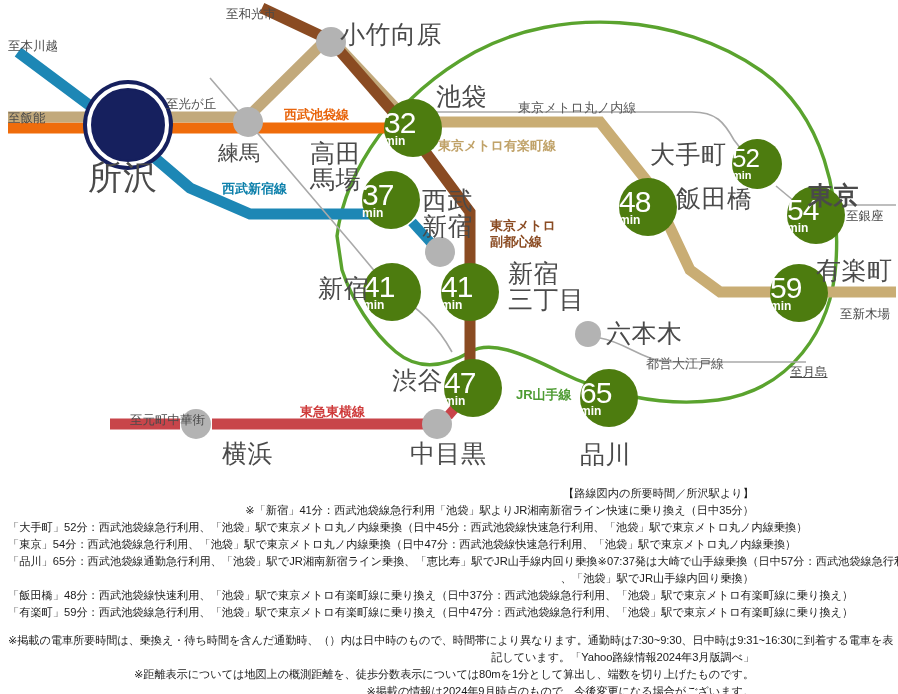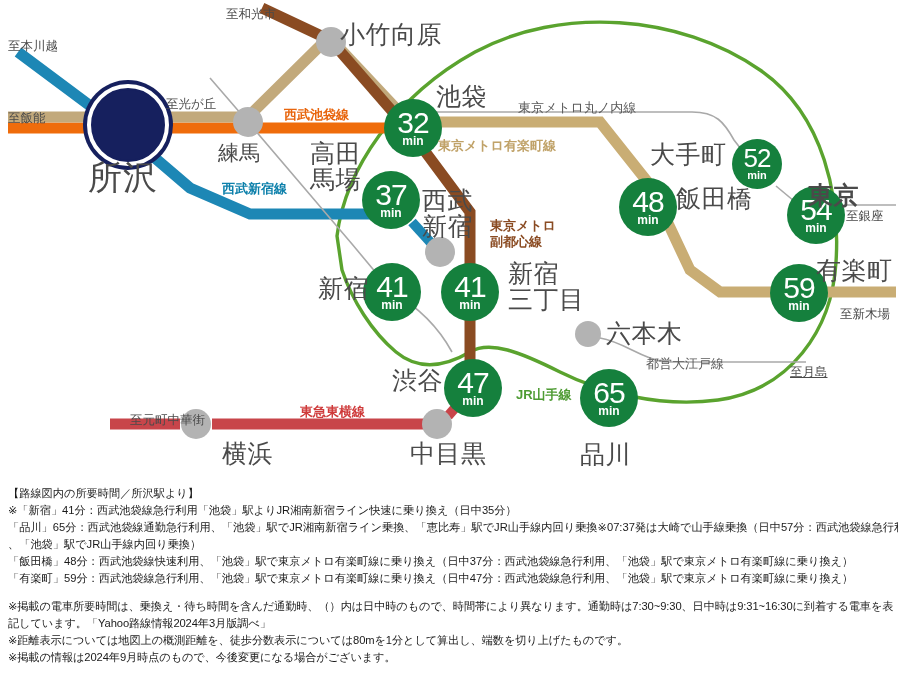--- a/index.html
+++ b/index.html
@@ -34,37 +34,37 @@
   .ln-yamanote{color:#4e9b33;}
   .ln-gray{color:#5a5a5a;font-weight:normal;}
   .ln-2l{line-height:1.2;}
 
   
   .term{font-size:12.5px;color:#4a4a4a;white-space:nowrap;}
 
   
   .bub{
     position:absolute;border-radius:50%;
-    background:#15803d;color:#fff;
+    background:#4d7c0f;color:#fff;
     display:flex;flex-direction:column;
-    align-items:center;justify-content:center;
+    align-items:flex-start;justify-content:center;
     font-weight:400;
   }
   .bub .n{line-height:0.92;letter-spacing:-1px;}
   .bub .m{line-height:1;margin-top:-1px;font-weight:bold;}
   .bub-lg{width:58px;height:58px;}
   .bub-lg .n{font-size:30px;}
   .bub-lg .m{font-size:12px;}
   .bub-sm{width:50px;height:50px;}
   .bub-sm .n{font-size:26px;}
   .bub-sm .m{font-size:11px;}
 
   
   #notes{position:absolute;left:0;top:485px;width:762px;height:209px;
-          font-size:11.2px;color:#1a1a1a;line-height:1.52;}
+          font-size:11.2px;color:#1a1a1a;line-height:1.52;text-align:right;}
   #notes .blk{padding:0 8px;}
   #notes .row{white-space:nowrap;}
   #notes .gap{height:11px;}
   #notes .tail .row{letter-spacing:-0.1px;}
 </style>
 </head>
 <body>
 
 <div id="root">
 
@@ -234,20 +234,22 @@
     <div class="lbl term" style="left:130px;top:414px;">至元町中華街</div>
     <div class="lbl term" style="left:846px;top:210px;">至銀座</div>
     <div class="lbl term" style="left:840px;top:280px;margin-top:28px;">至新木場</div>
     <div class="lbl term" style="left:790px;top:366px;text-decoration:underline;">至月島</div>
   </div>
 
   <div id="notes">
     <div class="blk">
       <div class="row">【路線図内の所要時間／所沢駅より】</div>
       <div class="row">※「新宿」41分：西武池袋線急行利用「池袋」駅よりJR湘南新宿ライン快速に乗り換え（日中35分）</div>
+      <div class="row">「大手町」52分：西武池袋線急行利用、「池袋」駅で東京メトロ丸ノ内線乗換（日中45分：西武池袋線快速急行利用、「池袋」駅で東京メトロ丸ノ内線乗換）</div>
+      <div class="row">「東京」54分：西武池袋線急行利用、「池袋」駅で東京メトロ丸ノ内線乗換（日中47分：西武池袋線快速急行利用、「池袋」駅で東京メトロ丸ノ内線乗換）</div>
       <div class="row">「品川」65分：西武池袋線通勤急行利用、「池袋」駅でJR湘南新宿ライン乗換、「恵比寿」駅でJR山手線内回り乗換※07:37発は大崎で山手線乗換（日中57分：西武池袋線急行利用</div>
       <div class="row">、「池袋」駅でJR山手線内回り乗換）</div>
       <div class="row">「飯田橋」48分：西武池袋線快速利用、「池袋」駅で東京メトロ有楽町線に乗り換え（日中37分：西武池袋線急行利用、「池袋」駅で東京メトロ有楽町線に乗り換え）</div>
       <div class="row">「有楽町」59分：西武池袋線急行利用、「池袋」駅で東京メトロ有楽町線に乗り換え（日中47分：西武池袋線急行利用、「池袋」駅で東京メトロ有楽町線に乗り換え）</div>
     </div>
     <div class="gap"></div>
     <div class="blk tail">
       <div class="row">※掲載の電車所要時間は、乗換え・待ち時間を含んだ通勤時、（）内は日中時のもので、時間帯により異なります。通勤時は7:30~9:30、日中時は9:31~16:30に到着する電車を表</div>
       <div class="row">記しています。「Yahoo路線情報2024年3月版調べ」</div>
       <div class="row">※距離表示については地図上の概測距離を、徒歩分数表示については80mを1分として算出し、端数を切り上げたものです。</div>

